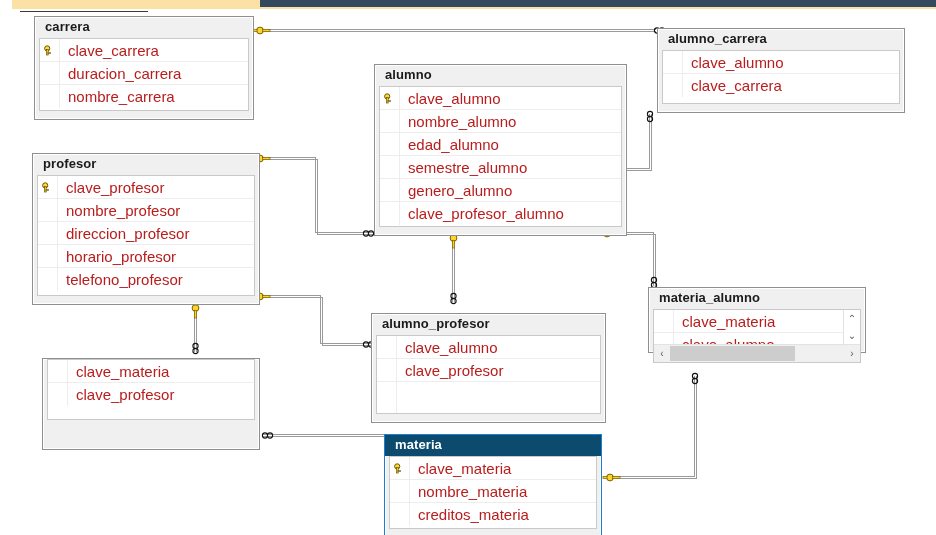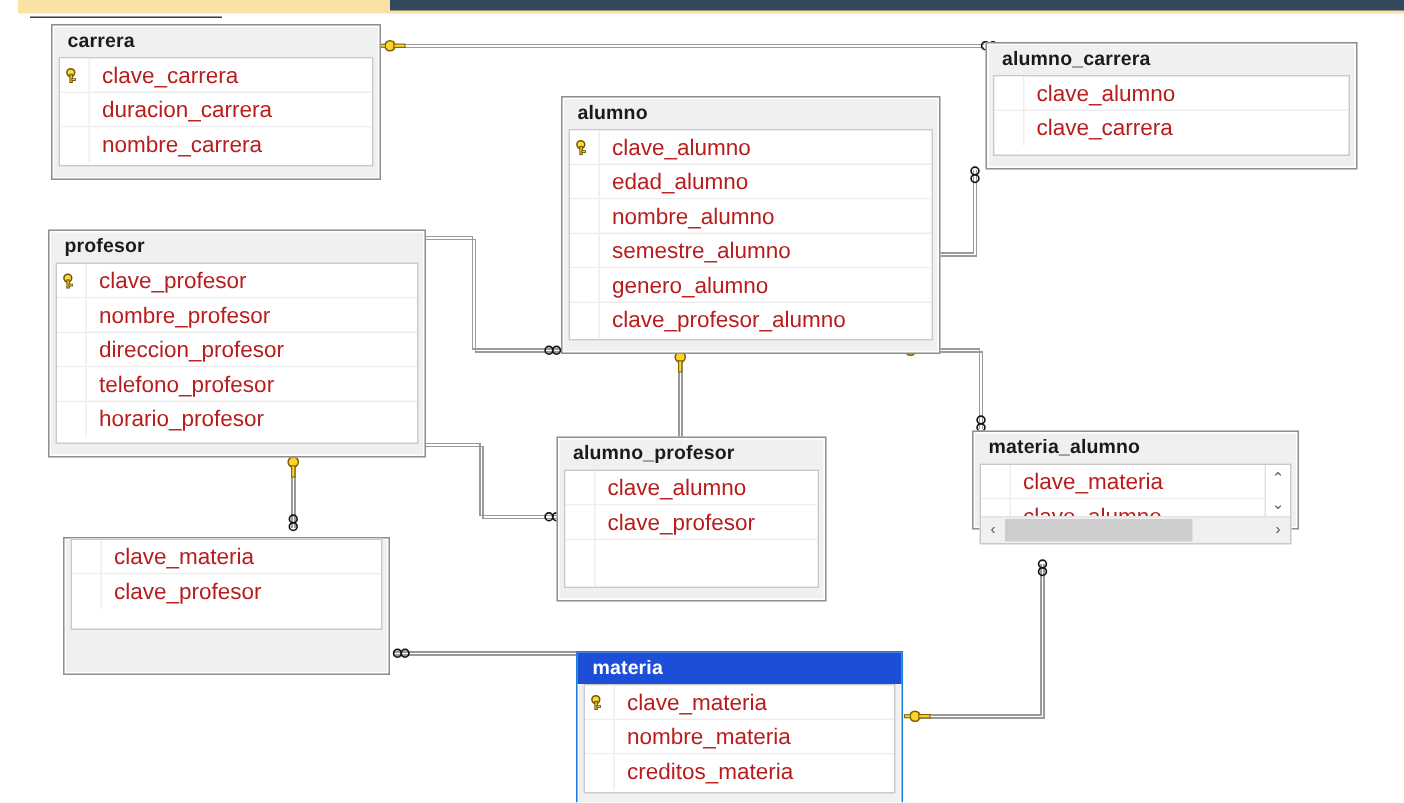--- a/index.html
+++ b/index.html
@@ -79,21 +79,21 @@
     color: #1a1a1a;
     padding: 3px 0 4px 10px;
     line-height: 14px;
     letter-spacing: 0.1px;
     white-space: nowrap;
   }
   .tbl.selected {
     border: 1px solid #1a7fd4;
   }
   .tbl.selected .title {
-    background: #1d4ed8;
+    background: #0c4a6e;
     color: #ffffff;
     padding: 3px 0 4px 10px;
   }
   .tbl .fieldbox {
     background: #ffffff;
     border: 1px solid #c9c9c9;
     margin: 0 4px 4px 4px;
     box-sizing: border-box;
     position: relative;
     overflow: hidden;
@@ -304,25 +304,25 @@
                 <circle cx="3.2" cy="3.4" r="2.6" fill="#ffd93d" stroke="#6b5400" stroke-width="1"></circle>
                 <rect x="2.6" y="4.6" width="1.6" height="5.4" fill="#ffd93d" stroke="#6b5400" stroke-width="0.7"></rect>
                 <rect x="3.9" y="7.4" width="2.4" height="1.3" fill="#ffd93d" stroke="#6b5400" stroke-width="0.6"></rect>
               </svg>
             </span>
         </div>
         <div class="fname">clave_alumno</div>
       </div>
       <div class="row">
         <div class="gutter"></div>
+        <div class="fname">nombre_alumno</div>
+      </div>
+      <div class="row">
+        <div class="gutter"></div>
         <div class="fname">edad_alumno</div>
-      </div>
-      <div class="row">
-        <div class="gutter"></div>
-        <div class="fname">nombre_alumno</div>
       </div>
       <div class="row">
         <div class="gutter"></div>
         <div class="fname">semestre_alumno</div>
       </div>
       <div class="row">
         <div class="gutter"></div>
         <div class="fname">genero_alumno</div>
       </div>
       <div class="row">
@@ -339,21 +339,21 @@
         <div class="gutter"></div>
         <div class="fname">clave_alumno</div>
       </div>
       <div class="row">
         <div class="gutter"></div>
         <div class="fname">clave_carrera</div>
       </div>
     </div>
   </div>
 
-  <div class="tbl" id="tbl-profesor" style="left:20px; top:153px; width:252px; height:152px;">
+  <div class="tbl" id="tbl-profesor" style="left:20px; top:153px; width:228px; height:152px;">
     <div class="title">profesor</div>
     <div class="fieldbox" style="height:121px;">
       <div class="row">
         <div class="gutter">
           <span class="keyicon">
               <svg width="11" height="11" viewBox="0 0 11 11">
                 <circle cx="3.2" cy="3.4" r="2.6" fill="#ffd93d" stroke="#6b5400" stroke-width="1"></circle>
                 <rect x="2.6" y="4.6" width="1.6" height="5.4" fill="#ffd93d" stroke="#6b5400" stroke-width="0.7"></rect>
                 <rect x="3.9" y="7.4" width="2.4" height="1.3" fill="#ffd93d" stroke="#6b5400" stroke-width="0.6"></rect>
               </svg>
@@ -364,25 +364,25 @@
       <div class="row">
         <div class="gutter"></div>
         <div class="fname">nombre_profesor</div>
       </div>
       <div class="row">
         <div class="gutter"></div>
         <div class="fname">direccion_profesor</div>
       </div>
       <div class="row">
         <div class="gutter"></div>
+        <div class="fname">horario_profesor</div>
+      </div>
+      <div class="row">
+        <div class="gutter"></div>
         <div class="fname">telefono_profesor</div>
-      </div>
-      <div class="row">
-        <div class="gutter"></div>
-        <div class="fname">horario_profesor</div>
       </div>
     </div>
   </div>
 
   <div class="tbl" id="tbl-materia-alumno" style="left:636px; top:287px; width:218px; height:66px;">
     <div class="title">materia_alumno</div>
     <div class="fieldbox" style="height:54px;">
       <div class="row" style="padding-right:17px;">
         <div class="gutter"></div>
         <div class="fname">clave_materia</div>
@@ -398,21 +398,21 @@
       <div class="hscroll">
         <div class="harrow">‹</div>
         <div class="track">
           <div class="thumb"></div>
         </div>
         <div class="harrow">›</div>
       </div>
     </div>
   </div>
 
-  <div class="tbl" id="tbl-alumno-profesor" style="left:359px; top:291px; width:180px; height:110px;">
+  <div class="tbl" id="tbl-alumno-profesor" style="left:359px; top:313px; width:235px; height:110px;">
     <div class="title">alumno_profesor</div>
     <div class="fieldbox" style="height:79px;">
       <div class="row">
         <div class="gutter"></div>
         <div class="fname">clave_alumno</div>
       </div>
       <div class="row">
         <div class="gutter"></div>
         <div class="fname">clave_profesor</div>
       </div>

